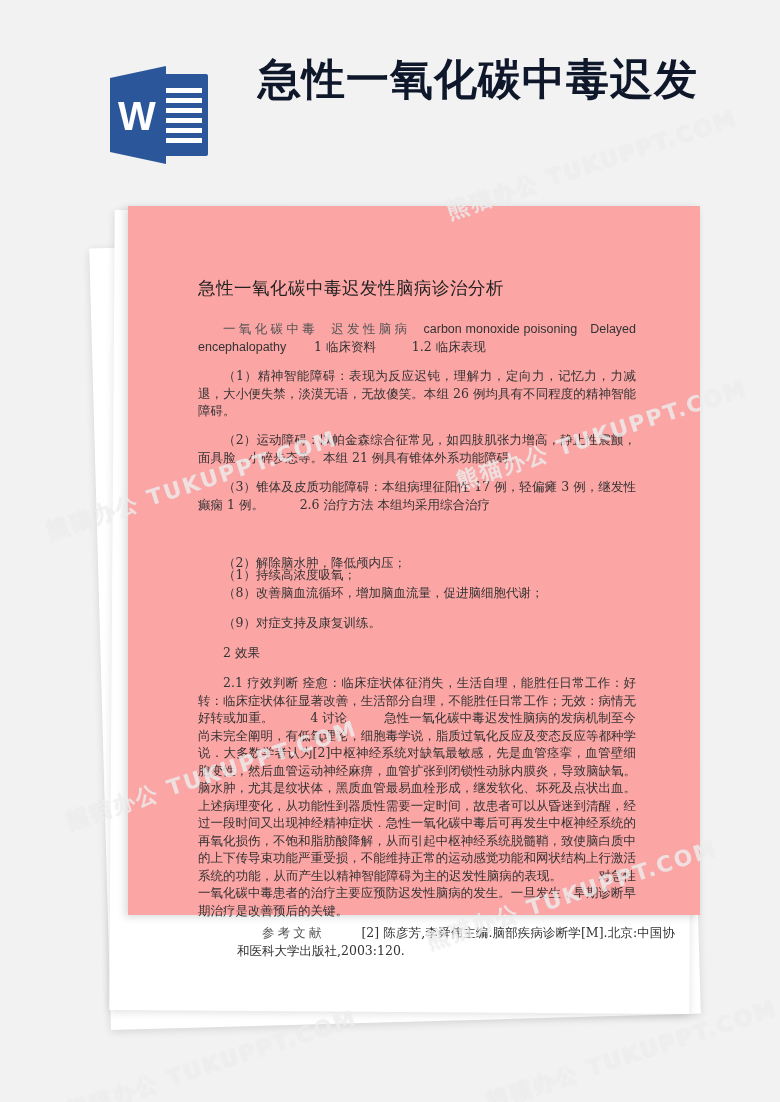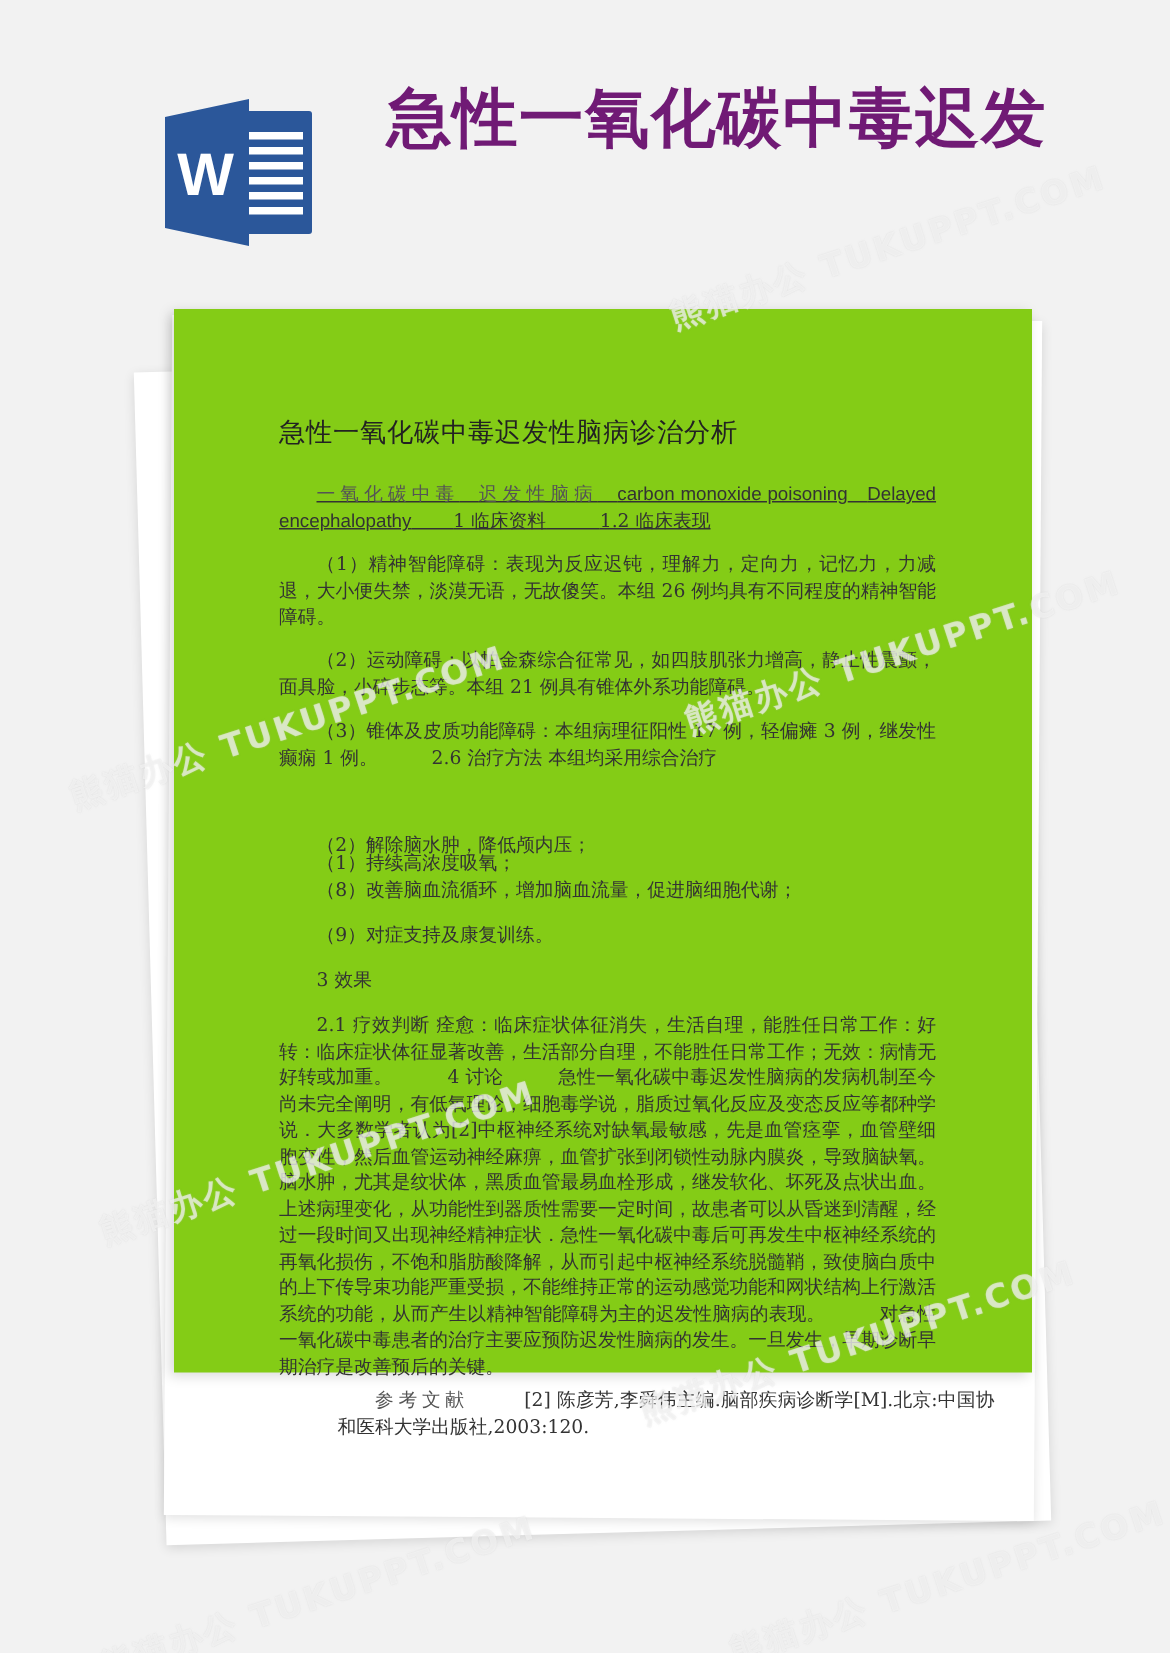--- a/index.html
+++ b/index.html
@@ -6,38 +6,38 @@
     body {
       width: 780px; height: 1102px; overflow: hidden; position: relative;
       background: #f2f2f2;
       font-family: "DejaVu Serif", "Liberation Serif", serif;
     }
     .hero { position: absolute; left: 0; top: 0; width: 780px; height: 200px; }
     .word-icon { position: absolute; left: 106px; top: 66px; width: 104px; height: 98px; }
     .hero-title {
       position: absolute; left: 258px; top: 52px; width: 480px;
       font-family: "DejaVu Serif", serif; font-weight: bold;
-      font-size: 43px; line-height: 55px; color: #701a75; letter-spacing: 1px;
+      font-size: 43px; line-height: 55px; color: #0f172a; letter-spacing: 1px;
     }
     .watermark {
       position: absolute; font-family: "DejaVu Sans", sans-serif; font-weight: bold;
       font-size: 22px; color: rgba(255,255,255,0.55);
       transform: rotate(-18deg); white-space: nowrap; pointer-events: none;
       text-shadow: 0 0 1px rgba(200,200,200,0.6);
       letter-spacing: 2px;
     }
     .sheet {
       position: absolute; background: #fff;
       box-shadow: 0 2px 8px rgba(0,0,0,0.12);
     }
     .sheet-back1 { left: 100px; top: 240px; width: 590px; height: 782px; transform: rotate(-1.6deg); transform-origin: 50% 50%; }
     .sheet-back2 { left: 112px; top: 212px; width: 580px; height: 800px; transform: rotate(0.4deg); }
     .page {
-      position: absolute; left: 116px; top: 206px; width: 572px; height: 709px;
-      background: #84cc16; box-shadow: -3px 2px 8px rgba(0,0,0,0.15);
+      position: absolute; left: 128px; top: 206px; width: 572px; height: 709px;
+      background: #fca5a5; box-shadow: -3px 2px 8px rgba(0,0,0,0.15);
     }
     .doc {
       position: absolute; left: 70px; top: 0; width: 438px;
       color: #333; font-size: 12.5px; line-height: 17.5px;
     }
     .doc-title {
       position: absolute; left: 70px; top: 70px;
       font-family: "DejaVu Sans", sans-serif; font-size: 17.5px; color: #222;
       letter-spacing: 0.5px;
     }
@@ -69,21 +69,21 @@
 </div>
 
 <div class="sheet sheet-back1"></div>
 <div class="sheet sheet-back2"></div>
 
 <div class="page">
   <div class="doc-title">急性一氧化碳中毒迟发性脑病诊治分析</div>
 
   <div class="doc">
     <div class="block" style="top:114px;">
-      <p class="p" style="line-height:18px;text-decoration:underline;">
+      <p class="p" style="line-height:18px;">
         <span class="kw">一氧化碳中毒</span>&nbsp;&nbsp;
         <span class="kw">迟发性脑病</span>&nbsp;&nbsp;
         <span class="en">carbon monoxide poisoning</span>&nbsp;&nbsp;
         <span class="en">Delayed encephalopathy</span>&nbsp;&nbsp;&nbsp;&nbsp;&nbsp;&nbsp;
         <span>1 临床资料</span>&nbsp;&nbsp;&nbsp;&nbsp;&nbsp;&nbsp;&nbsp;&nbsp;
         <span>1.2 临床表现</span>
       </p>
     </div>
 
     <div class="block" style="top:161px;">
@@ -106,21 +106,21 @@
       <p class="p">（2）解除脑水肿，降低颅内压；</p>
     </div>
     <div class="block" style="top:378px;">
       <p class="p">（8）改善脑血流循环，增加脑血流量，促进脑细胞代谢；</p>
     </div>
     <div class="block" style="top:408px;">
       <p class="p">（9）对症支持及康复训练。</p>
     </div>
 
     <div class="block" style="top:438px;">
-      <p class="p">3 效果</p>
+      <p class="p">2 效果</p>
     </div>
 
     <div class="block" style="top:468px;">
       <p class="p">
         <span>2.1 疗效判断 痊愈：临床症状体征消失，生活自理，能胜任日常工作：好转：临床症状体征显著改善，生活部分自理，不能胜任日常工作；无效：病情无好转或加重。</span>&nbsp;&nbsp;&nbsp;&nbsp;&nbsp;&nbsp;&nbsp;&nbsp;
         <span>4 讨论</span>&nbsp;&nbsp;&nbsp;&nbsp;&nbsp;&nbsp;&nbsp;&nbsp;
         <span>急性一氧化碳中毒迟发性脑病的发病机制至今尚未完全阐明，有低氧理论，细胞毒学说，脂质过氧化反应及变态反应等都种学说．大多数学者认为[2]中枢神经系统对缺氧最敏感，先是血管痉挛，血管壁细胞变性，然后血管运动神经麻痹，血管扩张到闭锁性动脉内膜炎，导致脑缺氧。脑水肿，尤其是纹状体，黑质血管最易血栓形成，继发软化、坏死及点状出血。上述病理变化，从功能性到器质性需要一定时间，故患者可以从昏迷到清醒，经过一段时间又出现神经精神症状．急性一氧化碳中毒后可再发生中枢神经系统的再氧化损伤，不饱和脂肪酸降解，从而引起中枢神经系统脱髓鞘，致使脑白质中的上下传导束功能严重受损，不能维持正常的运动感觉功能和网状结构上行激活系统的功能，从而产生以精神智能障碍为主的迟发性脑病的表现。</span>&nbsp;&nbsp;&nbsp;&nbsp;&nbsp;&nbsp;&nbsp;&nbsp;
         <span>对急性一氧化碳中毒患者的治疗主要应预防迟发性脑病的发生。一旦发生，早期诊断早期治疗是改善预后的关键。</span>
       </p>
     </div>

